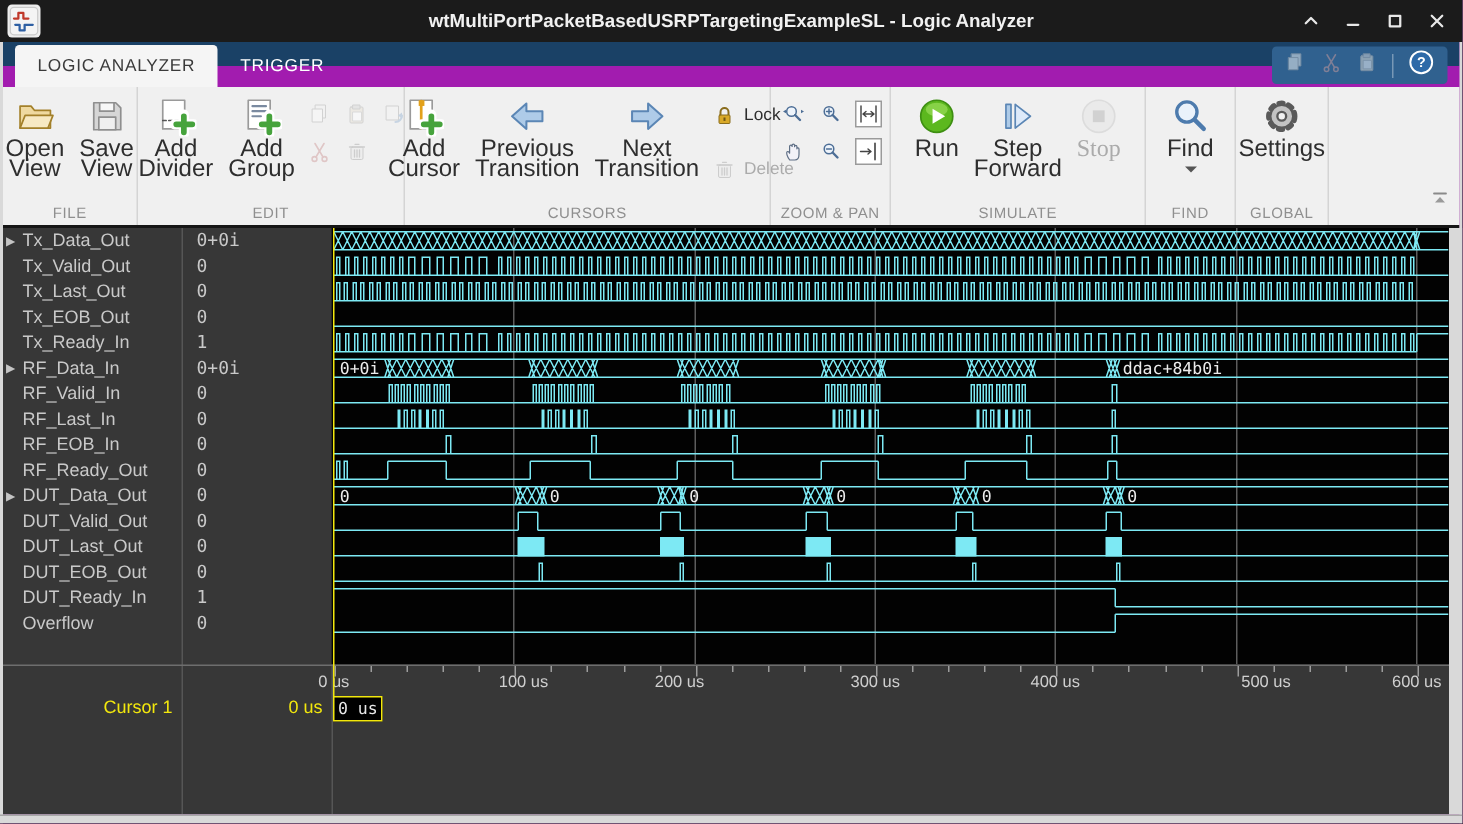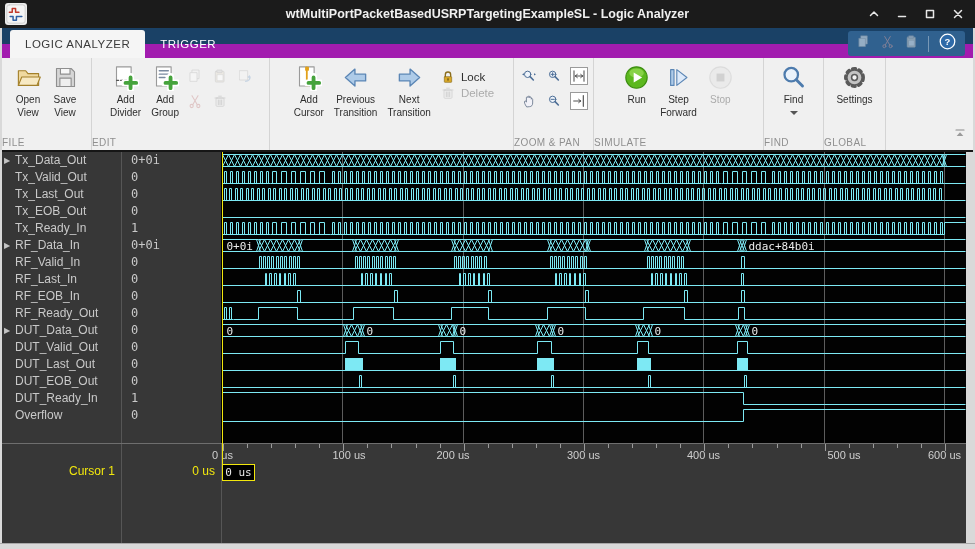--- a/index.html
+++ b/index.html
@@ -23,32 +23,32 @@
        font-size:11.5px;letter-spacing:.5px;color:#fff;}
   .tab.active{background:#f5f5f5;color:#3a3a3a;border-radius:3px 3px 0 0;margin-left:8px;}
   .qat{position:absolute;right:8px;top:3px;height:25px;background:#30618f;border-radius:3px;
        display:flex;align-items:center;padding:0 8px;gap:9px;}
   .qat .sep{width:1px;height:16px;background:rgba(255,255,255,.35);}
   
   .toolbar{position:absolute;left:2px;top:58px;width:971px;height:92px;background:#f0f0f0;
            border-bottom:2px solid #161616;box-sizing:content-box;display:flex;}
   .tsec{position:relative;height:92px;border-right:1px solid #d4d4d4;box-sizing:border-box;
         display:flex;align-items:flex-start;justify-content:center;}
-  .seclabel{position:absolute;bottom:2px;left:0;width:100%;font-size:10px;
+  .seclabel{position:absolute;bottom:2px;left:0;width:100%;text-align:center;font-size:10px;
             color:#8f8f8f;letter-spacing:.4px;white-space:nowrap;}
   .trow{display:flex;align-items:flex-start;}
   .tbtn{display:flex;flex-direction:column;align-items:center;padding:6px 5px 0 5px;gap:3px;height:78px;box-sizing:border-box;}
-  .tlabel{font-size:10px;line-height:12.5px;color:#2e2e2e;text-align:center;white-space:pre-line;}
-  .tbtn.dis .tlabel{color:#ababab;}
+  .tlabel{font-size:16px;line-height:12.5px;color:#2e2e2e;text-align:center;white-space:pre-line;}
+  .tbtn.dis .tlabel{color:#ababab;font-family:Liberation Serif, serif;}
   .ic.dis{opacity:.5;}
   .sgrid{display:flex;flex-direction:column;gap:7px;padding-top:9px;margin:0 2px;}
   .srow2{display:flex;gap:7px;}
   .sbtn{width:18px;height:18px;display:flex;align-items:center;justify-content:center;}
   .sbtn.boxed{border:1px solid #9a9a9a;background:#fff;box-sizing:border-box;}
-  .stack{display:flex;flex-direction:column;gap:0;padding-top:11px;margin-left:4px;}
+  .stack{display:flex;flex-direction:column;gap:20px;padding-top:11px;margin-left:4px;}
   .strow{display:flex;align-items:center;gap:5px;font-size:11.5px;color:#2e2e2e;}
   .strow.dis{color:#ababab;}
   .caret{width:0;height:0;border-left:4px solid transparent;border-right:4px solid transparent;
          border-top:4px solid #555;margin-top:1px;}
   .collapse{position:absolute;right:5px;bottom:5px;}
   
   .mainbg{position:absolute;left:2px;top:152px;width:964px;height:391px;background:#373737;}
   .names{position:absolute;left:2px;top:152px;width:119px;}
   .values{position:absolute;left:122px;top:152px;width:99px;}
   .snrow{height:17px;line-height:17px;font-size:12px;color:#c9c9c9;padding-left:13px;
@@ -258,20 +258,21 @@
             </div>
             <div class="strow dis">
               <svg class="ic dis" width="16" height="16" viewBox="0 0 24 24" fill="none" stroke-linecap="round" stroke-linejoin="round">
                 <rect x="6" y="7.5" width="12" height="12.5" rx="1.5" fill="#ececec" stroke="#ababab"></rect>
                 <path d="M4.5 7.5 H19.5 M10 4.8 H14 M9.5 10.5 V17.5 M12 10.5 V17.5 M14.5 10.5 V17.5" stroke="#ababab" stroke-width="1.3"></path>
               </svg>
               <span>Delete</span>
             </div>
           </div>
         </div>
+        <div class="seclabel">CURSORS</div>
       </div>
       <div class="tsec" style="width: 80px;">
         <div class="trow">
           <div class="sgrid">
             <div class="srow2">
               <div class="sbtn">
                 <svg class="ic" width="16" height="16" viewBox="0 0 24 24" fill="none" stroke-linecap="round" stroke-linejoin="round">
                   <circle cx="10" cy="9.5" r="4.8" fill="#eef4fb" stroke="#4d6e96" stroke-width="1.5"></circle>
                   <path d="M13.6 13 L18.5 18" stroke="#4d6e96" stroke-width="2.4"></path>
                   <path d="M1.5 9.5 L4.5 7.8 V11.2 Z M22.5 9.5 L19.5 7.8 V11.2 Z" fill="#4d6e96"></path>

